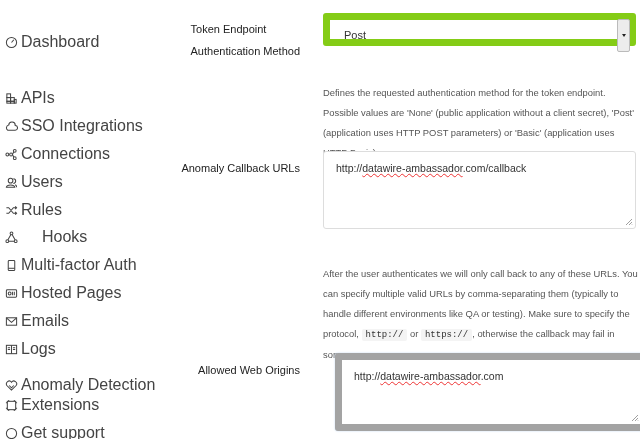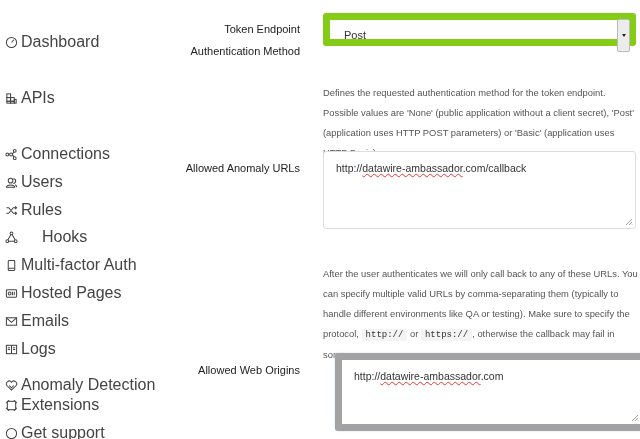--- a/index.html
+++ b/index.html
@@ -5,21 +5,21 @@
   * { box-sizing: border-box; margin: 0; padding: 0; }
   html, body { width: 640px; height: 439px; overflow: hidden; background: #fff; }
   body { font-family: "Liberation Sans", sans-serif; color: #333; position: relative; }
 
   .sidebar { position: absolute; left: 0; top: 0; width: 170px; height: 439px; }
   .nav-item { position: absolute; left: 4px; height: 18px; display: flex; align-items: center; font-size: 16px; color: #444; cursor: pointer; white-space: nowrap; }
   .nav-item.active { color: #eb5424; }
   .nav-icon { width: 14px; height: 14px; margin-right: 3px; display: inline-flex; align-items: center; justify-content: center; }
   .nav-icon svg { width: 13px; height: 13px; stroke: currentColor; fill: none; stroke-width: 1.1; }
 
-  .label { position: absolute; right: 340px; text-align: right; font-size: 11px; color: #222; line-height: 22px; }
+  .label { position: absolute; right: 340px; font-size: 11px; color: #222; line-height: 22px; }
 
   .select { position: absolute; left: 323px; top: 13px; width: 313px; height: 33px; border: 7px solid #84cc16; border-radius: 3px; background: #fff; }
   .select-value { position: absolute; left: 14px; top: 9px; font-size: 11px; color: #333; }
   .select-btn { position: absolute; right: -1px; top: -1px; width: 13px; height: 33px; background: #ececec; border: 1px solid #bbb; border-radius: 2px; display: flex; align-items: center; justify-content: center; }
   .select-btn span { width: 0; height: 0; border-left: 2.5px solid transparent; border-right: 2.5px solid transparent; border-top: 3px solid #222; }
 
   .help { position: absolute; left: 323px; width: 316px; font-size: 9.4px; line-height: 20px; color: #555; margin-top: 31px; }
   .code { font-family: "Liberation Mono", monospace; font-size: 9px; background: #f4f4f4; padding: 1px 4px; border-radius: 2px; color: #333; }
 
   .textarea { position: absolute; left: 323px; width: 313px; border: 1px solid #ddd; border-radius: 3px; background: #fff; padding: 10px 12px; font-size: 10.5px; color: #333; }
@@ -46,20 +46,28 @@
           <rect x="2" y="2" width="4" height="4"></rect>
           <rect x="2" y="6" width="4" height="4"></rect>
           <rect x="6" y="6" width="4" height="4"></rect>
           <rect x="2" y="10" width="4" height="2"></rect>
           <rect x="6" y="10" width="4" height="2"></rect>
           <rect x="10" y="8" width="2" height="4"></rect>
         </svg>
       </span>
     <span>APIs</span>
   </div>
+  <div class="nav-item" style="top:117px">
+    <span class="nav-icon">
+        <svg viewBox="0 0 14 14">
+          <path d="M3 11 H11 A2.5 2.5 0 0 0 11 6 A3.5 3.5 0 0 0 4 5.5 A3 3 0 0 0 3 11 Z"></path>
+        </svg>
+      </span>
+    <span>SSO Integrations</span>
+  </div>
   <div class="nav-item" style="top:145px">
     <span class="nav-icon">
         <svg viewBox="0 0 14 14">
           <circle cx="2.5" cy="7" r="1.5"></circle>
           <circle cx="6.5" cy="7" r="1.5"></circle>
           <circle cx="10.5" cy="3" r="1.5"></circle>
           <circle cx="10.5" cy="11" r="1.5"></circle>
           <path d="M8 7 L9.5 4 M8 7 L9.5 10"></path>
         </svg>
       </span>
@@ -164,21 +172,21 @@
   <div>Authentication Method</div>
 </div>
 <div class="select">
   <span class="select-value">Post</span>
   <div class="select-btn">
       <span></span>
     </div>
 </div>
 <div class="help" style="top:52px">Defines the requested authentication method for the token endpoint. Possible values are 'None' (public application without a client secret), 'Post' (application uses HTTP POST parameters) or 'Basic' (application uses HTTP Basic).</div>
 
-<div class="label" style="top:157px">Allowed Anomaly URLs</div>
+<div class="label" style="top:157px">Anomaly Callback URLs</div>
 <div class="textarea" style="top:151px; height:78px">
   <span>http://</span><span class="spell">datawire-ambassador</span><span>.com/callback</span>
   <svg class="grip" viewBox="0 0 9 9">
       <path d="M8 2 L2 8 M8 5 L5 8 M8 7.5 L7.5 8" stroke="#888" stroke-width="0.8"></path>
     </svg>
 </div>
 <div class="help" style="top:233px">
   <span>After the user authenticates we will only call back to any of these URLs. You can specify multiple valid URLs by comma-separating them (typically to handle different environments like QA or testing). Make sure to specify the protocol,</span>
   <span class="code">http://</span>
   <span>or</span>

